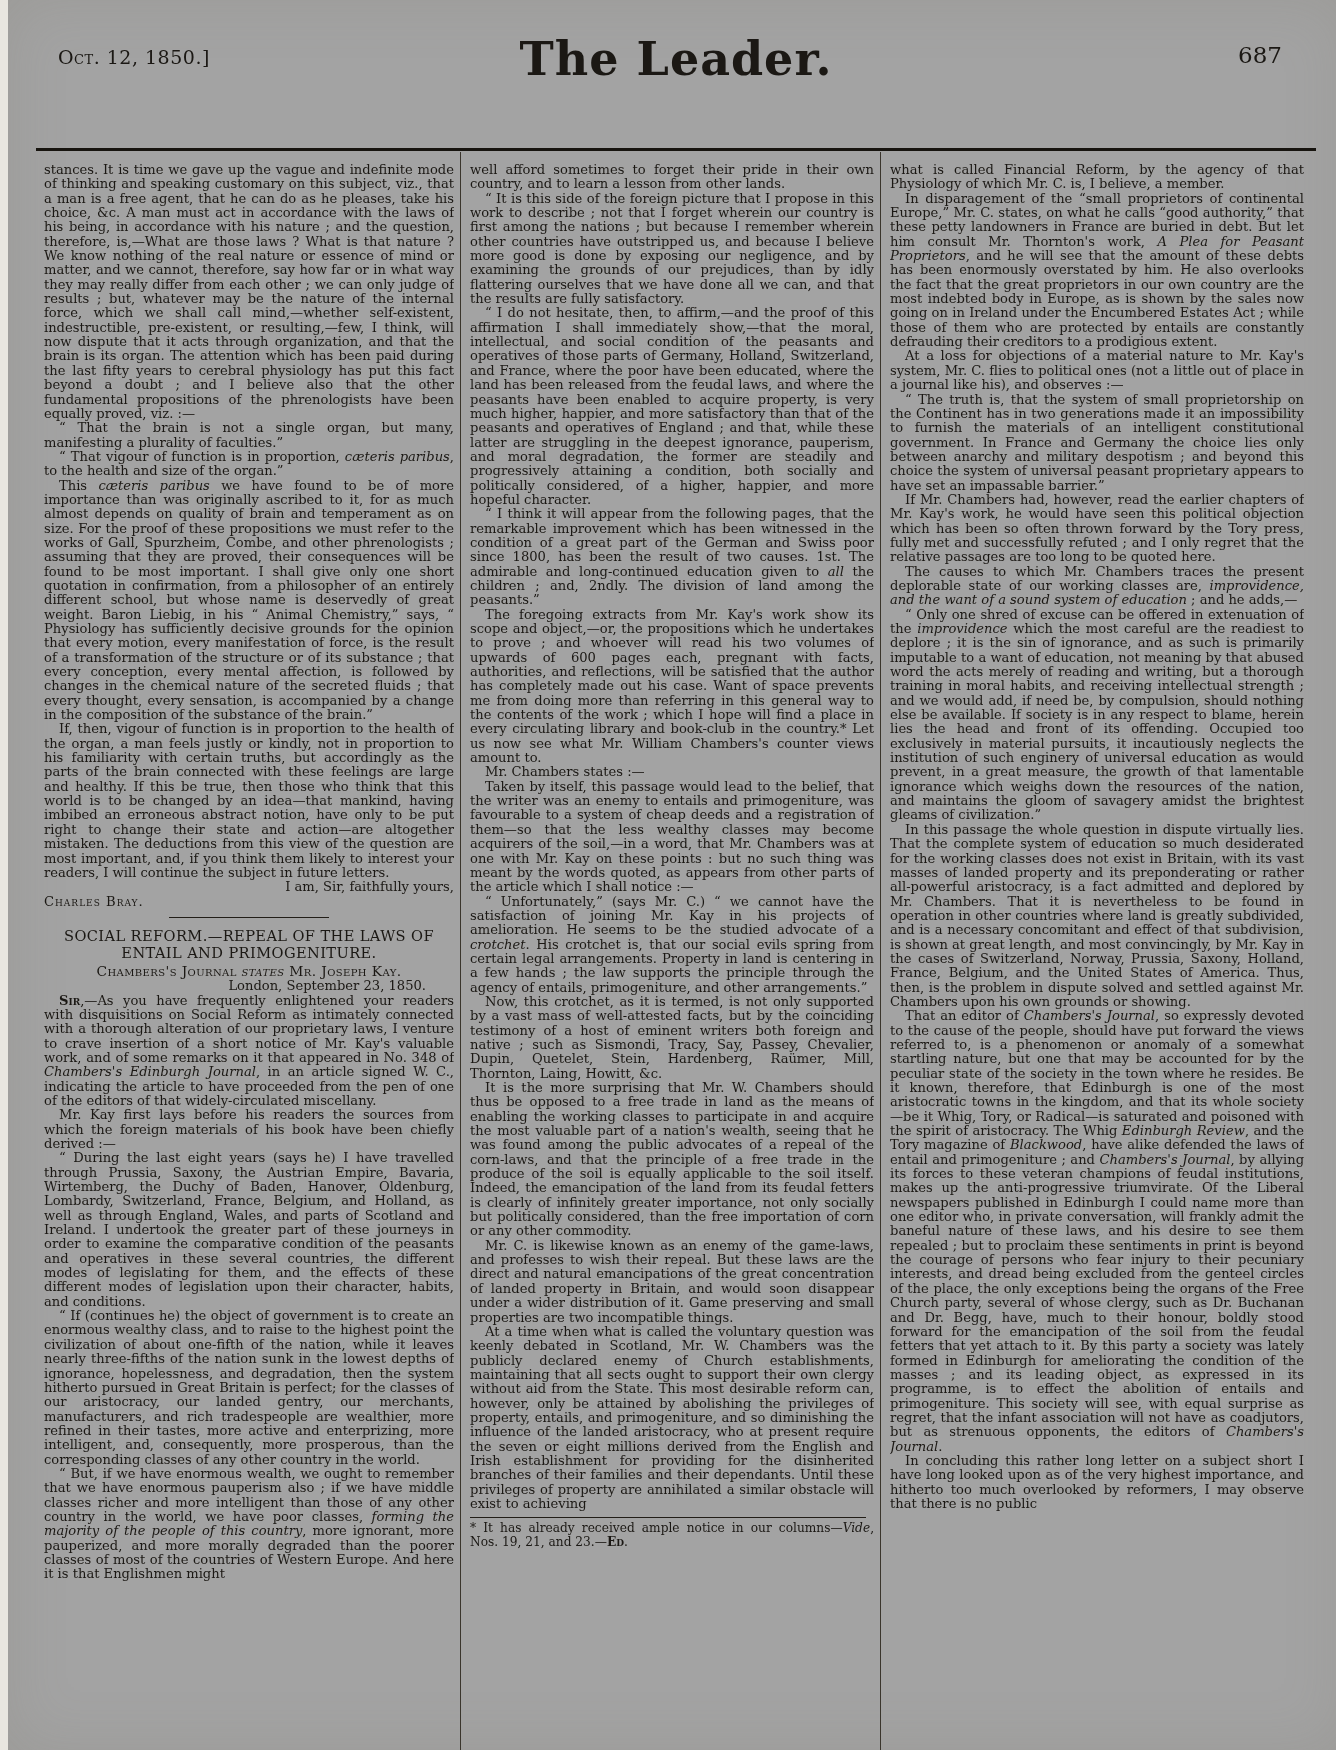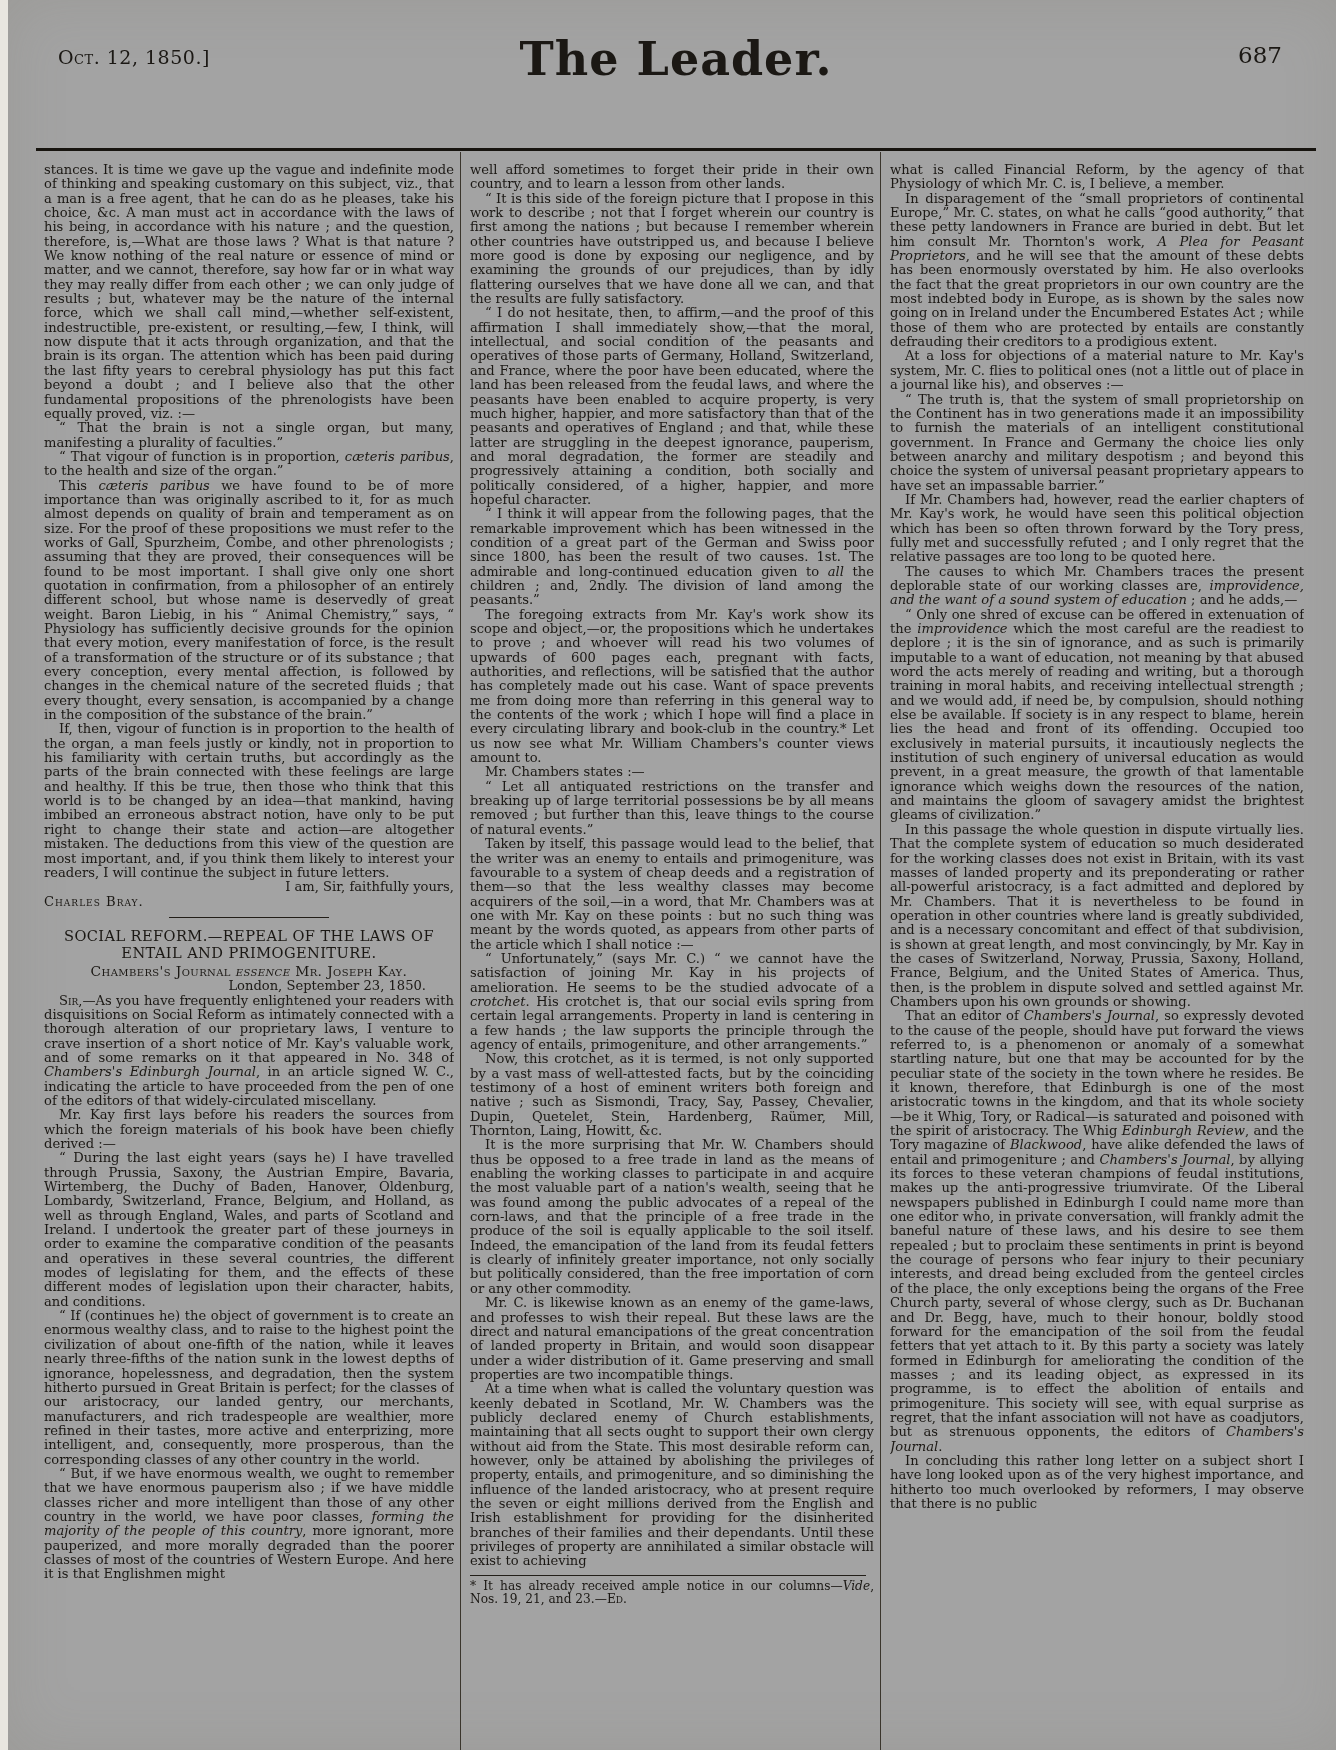--- a/index.html
+++ b/index.html
@@ -24,21 +24,21 @@
            letter-spacing:.4px;margin:5px 0 3px !important;}
   .subheading{text-align:center;text-indent:0 !important;font-variant:small-caps;
               font-size:13.8px;margin:2px 0 1px !important;letter-spacing:.4px;}
   .dateline{text-align:right;text-indent:0 !important;padding-right:28px;}
   .sig-line{text-align:right;text-indent:0 !important;padding-left:130px;}
   .sig-name{text-align:left;text-indent:0 !important;font-variant:small-caps;
             letter-spacing:1px;padding-right:30px;}
   .rule{width:160px;height:0;border-top:1.5px solid #221e18;margin:8px auto 9px auto;}
   .fn-rule{width:98%;height:0;border-top:1px solid #221e18;margin:6px 0 4px 0;}
   .footnote{font-size:12.2px;line-height:13.6px;}
-  .sc{font-variant:small-caps;}
+  .sc{font-variant:small-caps;font-weight:bold;}
 </style>
 </head>
 <body>
 
 <div class="page">
   <div class="hdr-date">Oct. 12, 1850.]</div>
   <div class="masthead">The Leader.</div>
   <div class="pagenum">687</div>
   <div class="header-rule"></div>
   <div class="vrule v1"></div>
@@ -46,36 +46,35 @@
   <div class="col c1">
       <p class="first">stances. It is time we gave up the vague and indefinite mode of thinking and speaking customary on this subject, viz., that a man is a free agent, that he can do as he pleases, take his choice, &amp;c. A man must act in accordance with the laws of his being, in accordance with his nature ; and the question, therefore, is,—What are those laws ? What is that nature ? We know nothing of the real nature or essence of mind or matter, and we cannot, therefore, say how far or in what way they may really differ from each other ; we can only judge of results ; but, whatever may be the nature of the internal force, which we shall call mind,—whether self-existent, indestructible, pre-existent, or resulting,—few, I think, will now dispute that it acts through organization, and that the brain is its organ. The attention which has been paid during the last fifty years to cerebral physiology has put this fact beyond a doubt ; and I believe also that the other fundamental propositions of the phrenologists have been equally proved, viz. :—</p>
       <p class="para">“ That the brain is not a single organ, but many, manifesting a plurality of faculties.”</p>
       <p class="para">“ That vigour of function is in proportion, <i>cæteris paribus</i>, to the health and size of the organ.”</p>
       <p class="para">This <i>cæteris paribus</i> we have found to be of more importance than was originally ascribed to it, for as much almost depends on quality of brain and temperament as on size. For the proof of these propositions we must refer to the works of Gall, Spurzheim, Combe, and other phrenologists ; assuming that they are proved, their consequences will be found to be most important. I shall give only one short quotation in confirmation, from a philosopher of an entirely different school, but whose name is deservedly of great weight. Baron Liebig, in his “ Animal Chemistry,” says, “ Physiology has sufficiently decisive grounds for the opinion that every motion, every manifestation of force, is the result of a transformation of the structure or of its substance ; that every conception, every mental affection, is followed by changes in the chemical nature of the secreted fluids ; that every thought, every sensation, is accompanied by a change in the composition of the substance of the brain.”</p>
       <p class="para">If, then, vigour of function is in proportion to the health of the organ, a man feels justly or kindly, not in proportion to his familiarity with certain truths, but accordingly as the parts of the brain connected with these feelings are large and healthy. If this be true, then those who think that this world is to be changed by an idea—that mankind, having imbibed an erroneous abstract notion, have only to be put right to change their state and action—are altogether mistaken. The deductions from this view of the question are most important, and, if you think them likely to interest your readers, I will continue the subject in future letters.</p>
       <p class="sig-line">I am, Sir, faithfully yours,</p>
       <p class="sig-name">Charles Bray.</p>
       <div class="rule"></div>
       <p class="heading">SOCIAL REFORM.—REPEAL OF THE LAWS OF ENTAIL AND PRIMOGENITURE.</p>
-      <p class="subheading">Chambers's Journal <i>essence</i> Mr. Joseph Kay.</p>
+      <p class="subheading">Chambers's Journal <i>states</i> Mr. Joseph Kay.</p>
       <p class="dateline">London, September 23, 1850.</p>
       <p class="para"><span class="sc">Sir</span>,—As you have frequently enlightened your readers with disquisitions on Social Reform as intimately connected with a thorough alteration of our proprietary laws, I venture to crave insertion of a short notice of Mr. Kay's valuable work, and of some remarks on it that appeared in No. 348 of <i>Chambers's Edinburgh Journal</i>, in an article signed W. C., indicating the article to have proceeded from the pen of one of the editors of that widely-circulated miscellany.</p>
       <p class="para">Mr. Kay first lays before his readers the sources from which the foreign materials of his book have been chiefly derived :—</p>
       <p class="para">“ During the last eight years (says he) I have travelled through Prussia, Saxony, the Austrian Empire, Bavaria, Wirtemberg, the Duchy of Baden, Hanover, Oldenburg, Lombardy, Switzerland, France, Belgium, and Holland, as well as through England, Wales, and parts of Scotland and Ireland. I undertook the greater part of these journeys in order to examine the comparative condition of the peasants and operatives in these several countries, the different modes of legislating for them, and the effects of these different modes of legislation upon their character, habits, and conditions.</p>
       <p class="para">“ If (continues he) the object of government is to create an enormous wealthy class, and to raise to the highest point the civilization of about one-fifth of the nation, while it leaves nearly three-fifths of the nation sunk in the lowest depths of ignorance, hopelessness, and degradation, then the system hitherto pursued in Great Britain is perfect; for the classes of our aristocracy, our landed gentry, our merchants, manufacturers, and rich tradespeople are wealthier, more refined in their tastes, more active and enterprizing, more intelligent, and, consequently, more prosperous, than the corresponding classes of any other country in the world.</p>
       <p class="para">“ But, if we have enormous wealth, we ought to remember that we have enormous pauperism also ; if we have middle classes richer and more intelligent than those of any other country in the world, we have poor classes, <i>forming the majority of the people of this country</i>, more ignorant, more pauperized, and more morally degraded than the poorer classes of most of the countries of Western Europe. And here it is that Englishmen might</p>
     </div>
   <div class="col c2">
       <p class="first">well afford sometimes to forget their pride in their own country, and to learn a lesson from other lands.</p>
       <p class="para">“ It is this side of the foreign picture that I propose in this work to describe ; not that I forget wherein our country is first among the nations ; but because I remember wherein other countries have outstripped us, and because I believe more good is done by exposing our negligence, and by examining the grounds of our prejudices, than by idly flattering ourselves that we have done all we can, and that the results are fully satisfactory.</p>
       <p class="para">“ I do not hesitate, then, to affirm,—and the proof of this affirmation I shall immediately show,—that the moral, intellectual, and social condition of the peasants and operatives of those parts of Germany, Holland, Switzerland, and France, where the poor have been educated, where the land has been released from the feudal laws, and where the peasants have been enabled to acquire property, is very much higher, happier, and more satisfactory than that of the peasants and operatives of England ; and that, while these latter are struggling in the deepest ignorance, pauperism, and moral degradation, the former are steadily and progressively attaining a condition, both socially and politically considered, of a higher, happier, and more hopeful character.</p>
       <p class="para">“ I think it will appear from the following pages, that the remarkable improvement which has been witnessed in the condition of a great part of the German and Swiss poor since 1800, has been the result of two causes. 1st. The admirable and long-continued education given to <i>all</i> the children ; and, 2ndly. The division of land among the peasants.”</p>
       <p class="para">The foregoing extracts from Mr. Kay's work show its scope and object,—or, the propositions which he undertakes to prove ; and whoever will read his two volumes of upwards of 600 pages each, pregnant with facts, authorities, and reflections, will be satisfied that the author has completely made out his case. Want of space prevents me from doing more than referring in this general way to the contents of the work ; which I hope will find a place in every circulating library and book-club in the country.* Let us now see what Mr. William Chambers's counter views amount to.</p>
       <p class="para">Mr. Chambers states :—</p>
-      <p class="para">“ Let all antiquated restrictions on the transfer and breaking up of large territorial possessions be by all means removed ; but further than this, leave things to the course of natural events.”</p>
       <p class="para">Taken by itself, this passage would lead to the belief, that the writer was an enemy to entails and primogeniture, was favourable to a system of cheap deeds and a registration of them—so that the less wealthy classes may become acquirers of the soil,—in a word, that Mr. Chambers was at one with Mr. Kay on these points : but no such thing was meant by the words quoted, as appears from other parts of the article which I shall notice :—</p>
       <p class="para">“ Unfortunately,” (says Mr. C.) “ we cannot have the satisfaction of joining Mr. Kay in his projects of amelioration. He seems to be the studied advocate of a <i>crotchet</i>. His crotchet is, that our social evils spring from certain legal arrangements. Property in land is centering in a few hands ; the law supports the principle through the agency of entails, primogeniture, and other arrangements.”</p>
       <p class="para">Now, this crotchet, as it is termed, is not only supported by a vast mass of well-attested facts, but by the coinciding testimony of a host of eminent writers both foreign and native ; such as Sismondi, Tracy, Say, Passey, Chevalier, Dupin, Quetelet, Stein, Hardenberg, Raümer, Mill, Thornton, Laing, Howitt, &amp;c.</p>
       <p class="para">It is the more surprising that Mr. W. Chambers should thus be opposed to a free trade in land as the means of enabling the working classes to participate in and acquire the most valuable part of a nation's wealth, seeing that he was found among the public advocates of a repeal of the corn-laws, and that the principle of a free trade in the produce of the soil is equally applicable to the soil itself. Indeed, the emancipation of the land from its feudal fetters is clearly of infinitely greater importance, not only socially but politically considered, than the free importation of corn or any other commodity.</p>
       <p class="para">Mr. C. is likewise known as an enemy of the game-laws, and professes to wish their repeal. But these laws are the direct and natural emancipations of the great concentration of landed property in Britain, and would soon disappear under a wider distribution of it. Game preserving and small properties are two incompatible things.</p>
       <p class="para">At a time when what is called the voluntary question was keenly debated in Scotland, Mr. W. Chambers was the publicly declared enemy of Church establishments, maintaining that all sects ought to support their own clergy without aid from the State. This most desirable reform can, however, only be attained by abolishing the privileges of property, entails, and primogeniture, and so diminishing the influence of the landed aristocracy, who at present require the seven or eight millions derived from the English and Irish establishment for providing for the disinherited branches of their families and their dependants. Until these privileges of property are annihilated a similar obstacle will exist to achieving</p>
       <div class="fn-rule"></div>
       <p class="footnote first">* It has already received ample notice in our columns—<i>Vide</i>, Nos. 19, 21, and 23.—<span class="sc">Ed</span>.</p>
     </div>
   <div class="col c3">

